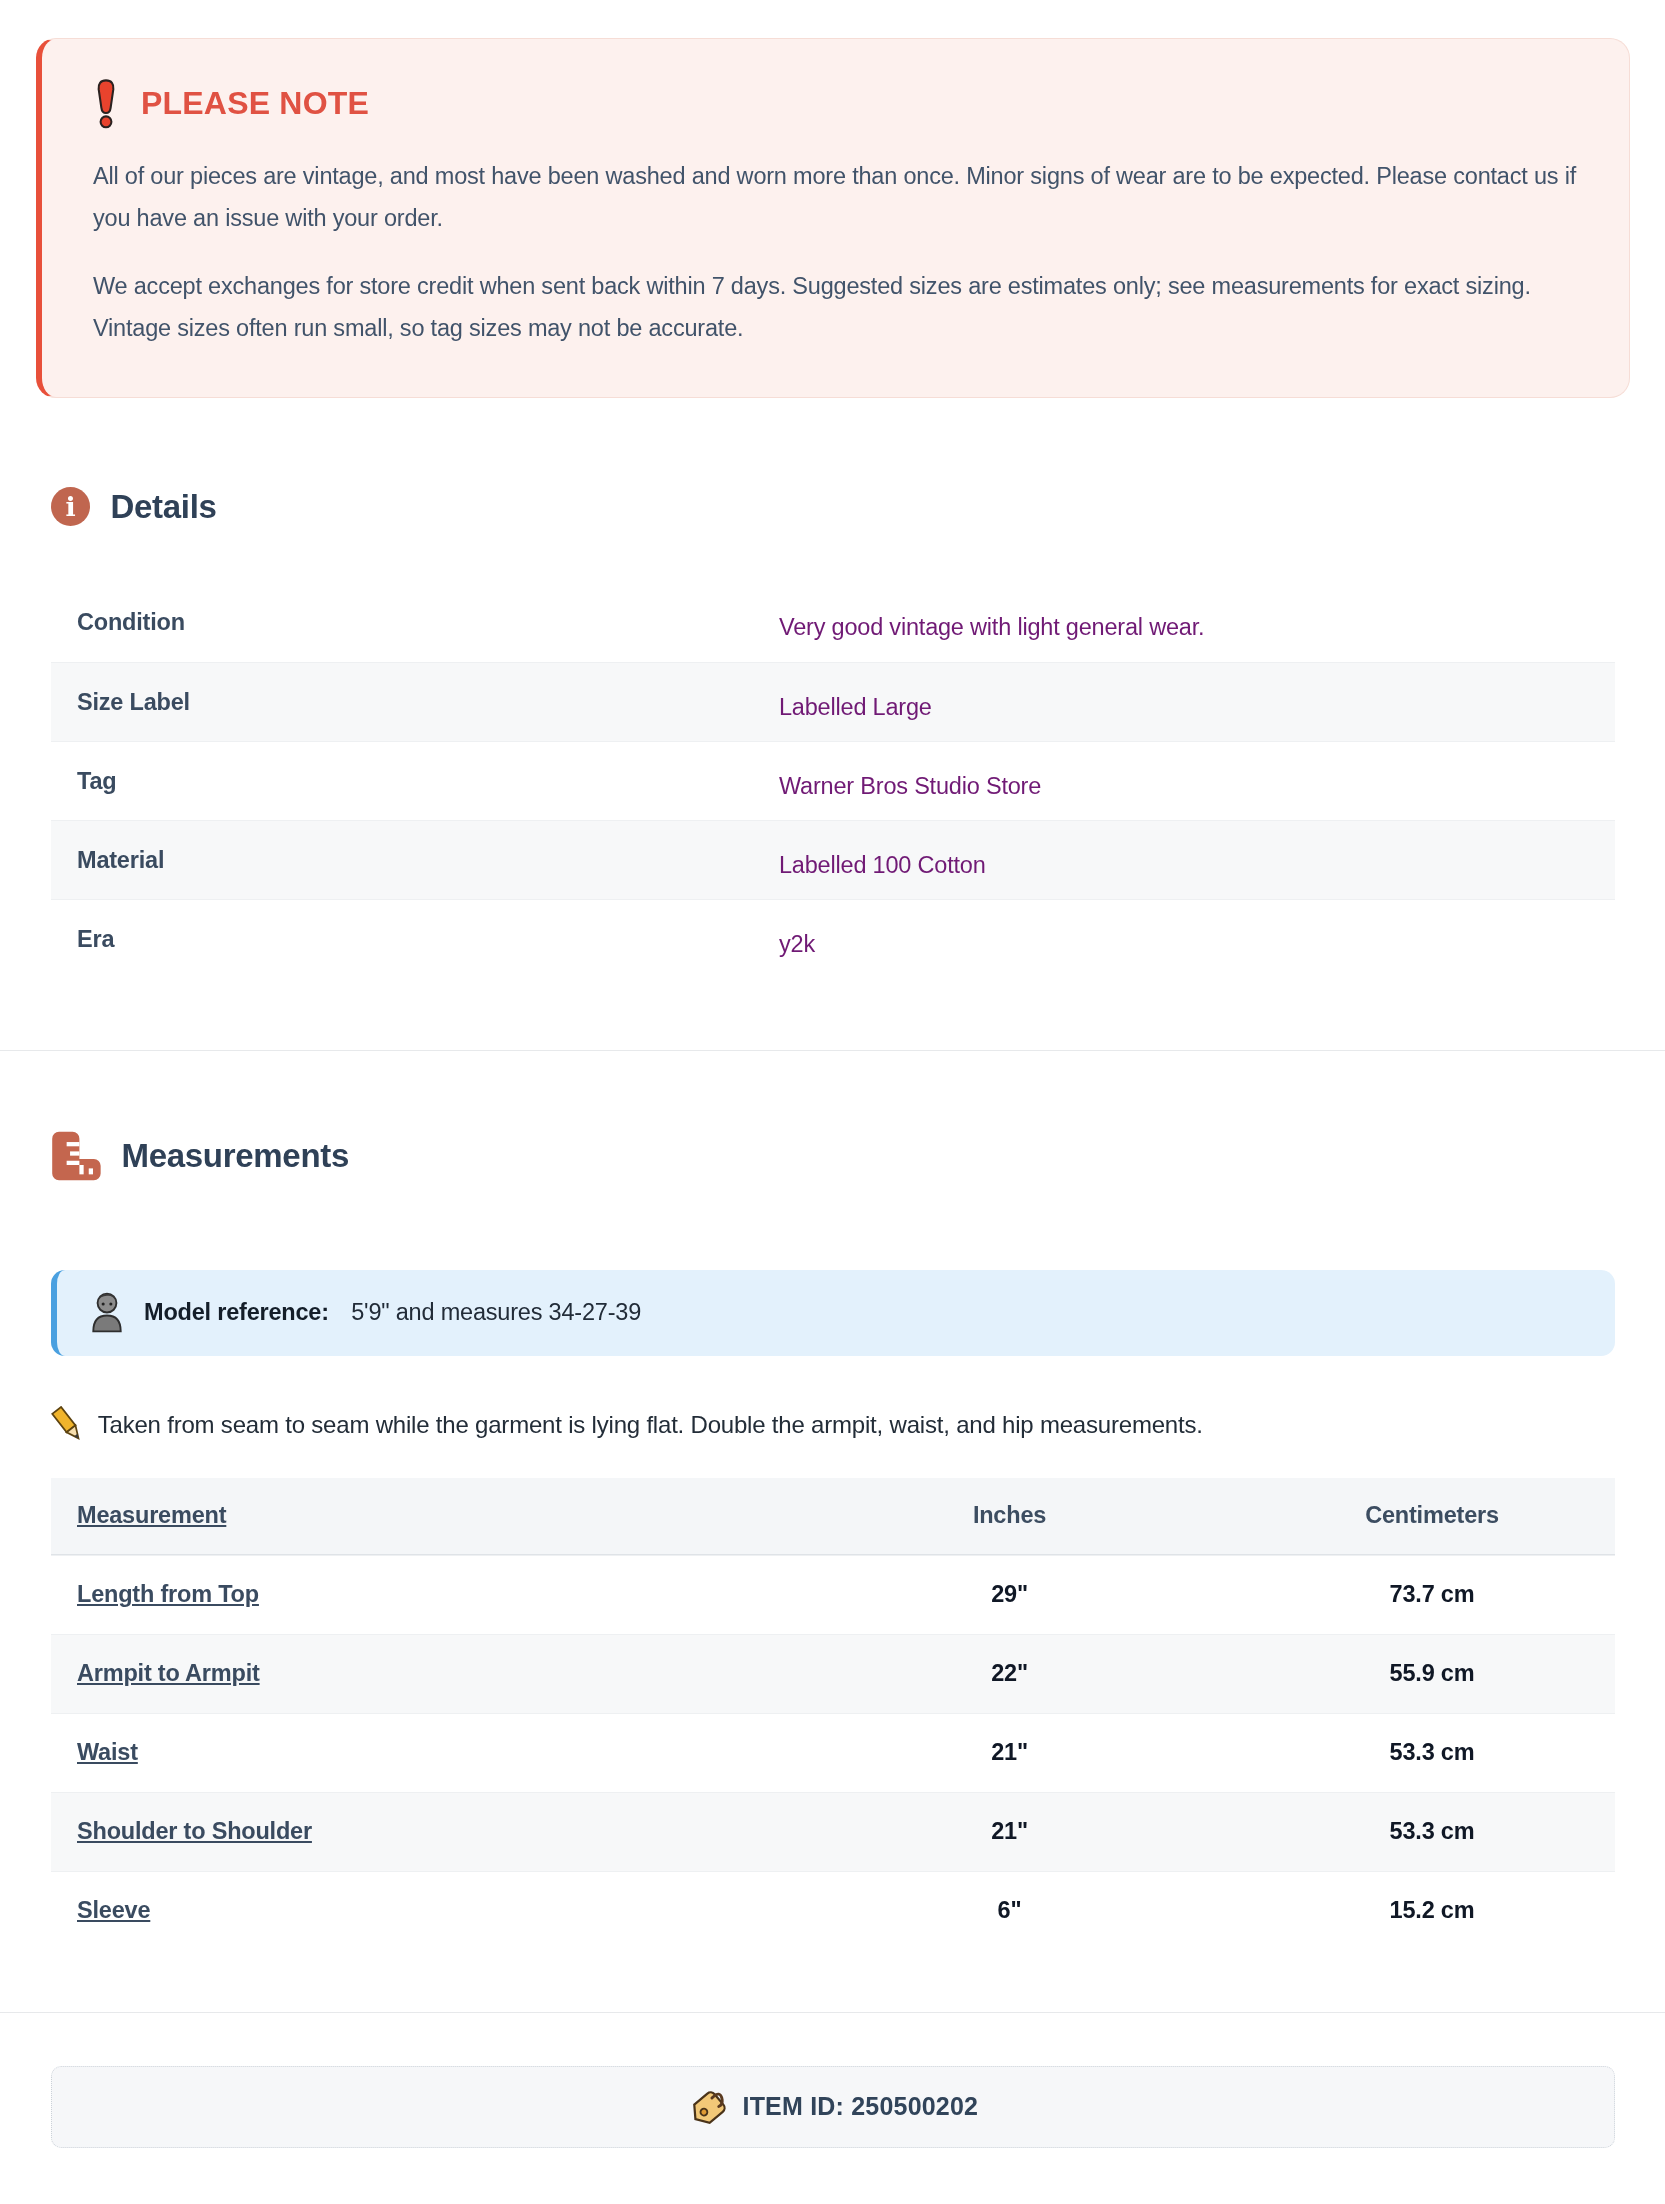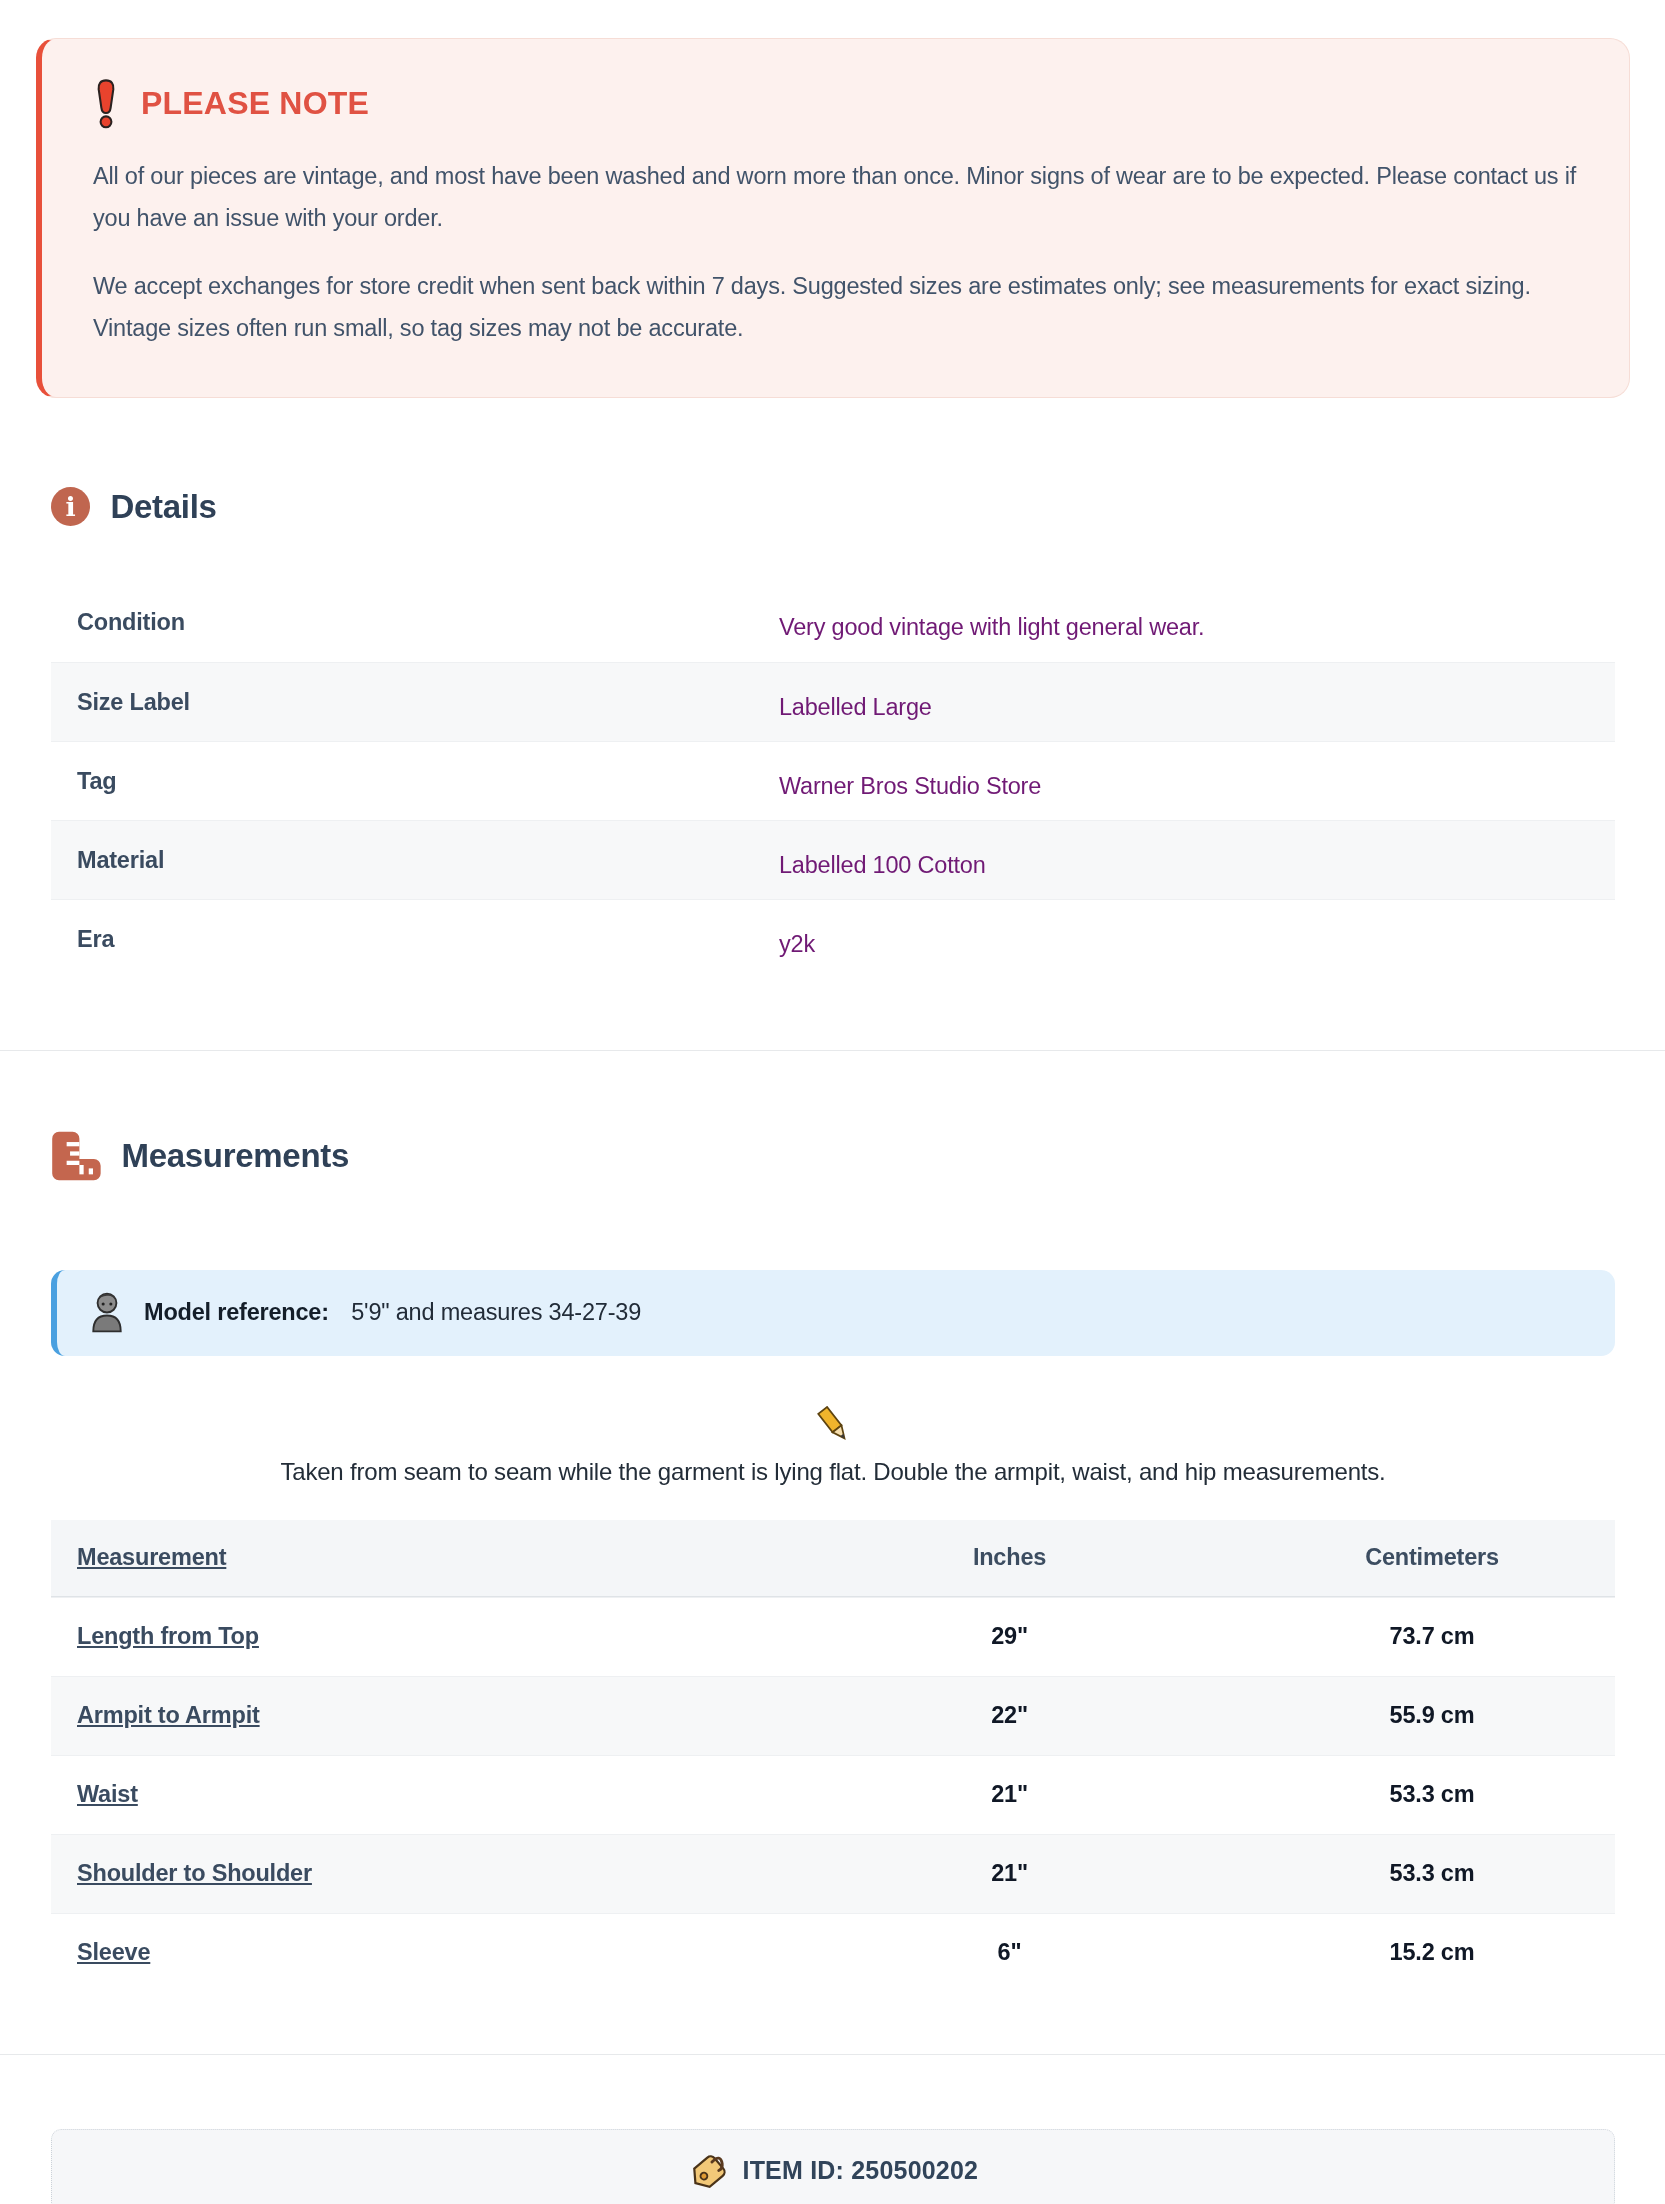--- a/index.html
+++ b/index.html
@@ -60,42 +60,42 @@
     margin-top:88px;height:86px;box-sizing:border-box;
     background:#e3f1fc;border-left:6px solid #4aa0e0;border-radius:14px;
     display:flex;align-items:center;padding-left:32px;gap:19px;
   }
   .model-label{font-size:23.5px;font-weight:700;color:#141e29;}
   .model-value{font-size:23.5px;color:#222c38;margin-left:3.4px;}
 
   
   .flat-note{
     margin-top:50px;display:flex;align-items:center;gap:13.7px;
-    font-size:24px;color:#232d38;flex-direction:column;
+    font-size:24px;color:#232d38;
   }
 
   
   .m-table{margin-top:34px;}
   .m-row,.m-head{display:flex;align-items:center;box-sizing:border-box;}
   .m-head{
     height:77px;background:#f4f6f8;border-bottom:1.7px solid #dfe3e7;
     font-size:23.5px;font-weight:700;color:#3c4d61;
   }
   .m-row{height:79px;border-top:0.9px solid #eef0f2;font-size:23.5px;}
   .m-row:first-of-type{border-top:none;}
   .m-row:nth-of-type(odd){background:#f7f8f9;}  
   .m-row.alt{background:#f7f8f9;}
   .m-row:not(.alt){background:#ffffff;}
   .m-name{width:719px;flex:none;box-sizing:border-box;padding-left:26px;font-weight:700;color:#3a4b60;text-decoration:underline;}
   .m-in{width:479px;flex:none;text-align:center;}
   .m-cm{flex:1;text-align:center;}
   .m-row .m-in,.m-row .m-cm{font-weight:700;color:#101826;}
 
   
-  .footer-section{padding:0 51px;margin-top:75px;}
+  .footer-section{padding:0 51px;margin-top:53px;}
   .item-box{
     height:82px;box-sizing:border-box;background:#f6f7f9;
     border:1.7px dotted #ccd2d9;border-radius:10.3px;
     display:flex;align-items:center;justify-content:center;gap:13.7px;
   }
   .item-box span{font-size:25px;font-weight:700;color:#31445a;letter-spacing:0.2px;}
 
   .icon{flex:none;display:block;}
 </style>
 </head>

